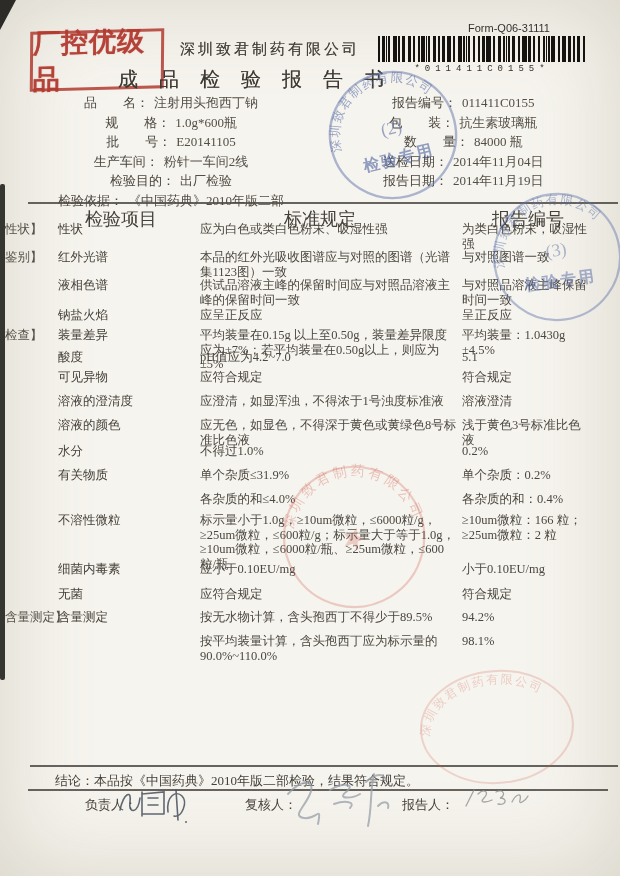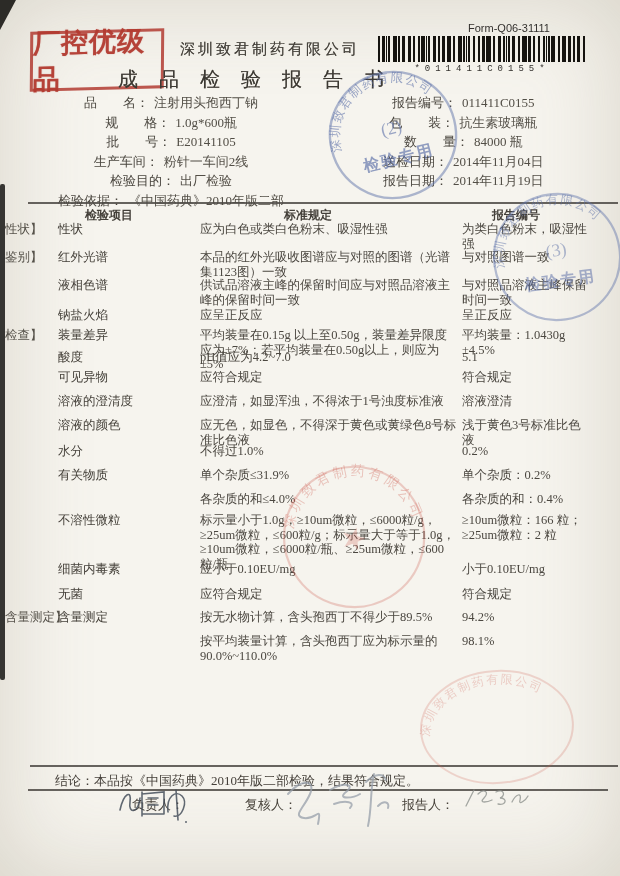--- a/index.html
+++ b/index.html
@@ -25,21 +25,21 @@
   
   .info-col{display:flex;flex-direction:column;align-items:center;}
   .info-row{display:flex;line-height:19.5px;font-size:13px;}
   .info-label{white-space:pre;width:70px;color:#4a463f;}
   .info-value{white-space:nowrap;color:#524e46;}
   .info-left{top:93px;left:58px;}
   .info-right{top:93px;left:383px;}
   
   .hr{height:2px;background:#4c4944;opacity:.85;}
   
-  .th{font-size:12px;color:#433f39;font-weight:bold;}
+  .th{font-size:18px;color:#433f39;}
   .trow{position:absolute;left:0;width:620px;font-size:12.5px;line-height:14.5px;}
   .sec{position:absolute;left:5px;width:72px;white-space:nowrap;color:#56524a;}
   .itm{position:absolute;left:58px;width:140px;color:#45413a;}
   .std{position:absolute;left:200px;width:258px;color:#4b4740;}
   .res{position:absolute;left:462px;width:130px;color:#4b4740;}
   
   .conclusion{font-size:13px;color:#443f39;white-space:nowrap;}
   .signer{font-size:13px;color:#464139;}
   
   .edge-strip{top:184px;left:0;width:5px;height:496px;background:#1d1c1a;opacity:.88;border-radius:2px;}
@@ -221,21 +221,21 @@
     <span class="std">按平均装量计算，含头孢西丁应为标示量的90.0%~110.0%</span>
     <span class="res">98.1%</span>
   </div>
 
   <div class="abs hr" style="top:765px;left:30px;width:588px;height:1.6px;"></div>
   <div class="abs conclusion" style="top:772px;left:55px;">
     <span>结论：</span><span>本品按《中国药典》2010年版二部检验，结果符合规定。</span>
   </div>
   <div class="abs hr" style="top:789px;left:28px;width:580px;height:1.6px;"></div>
 
-  <div class="abs signer" style="top:796px;left:85px;margin-left:47px;">负责人：</div>
+  <div class="abs signer" style="top:796px;left:85px;">负责人：</div>
   <div class="abs signer" style="top:796px;left:245px;">复核人：</div>
   <div class="abs signer" style="top:796px;left:402px;text-align:right;">报告人：</div>
 
   <svg class="abs" style="top:784px;left:116px;" width="78" height="42">
     <g fill="none" stroke="#47505c" stroke-width="1.6" opacity=".85" stroke-linecap="round">
       <path d="M4 26 C8 8 16 6 14 18 C12 30 22 30 24 14"></path>
       <path d="M26 8 L26 32 M26 10 L48 8 L48 30 M26 30 L48 30 M32 14 L42 14 M32 21 L42 21"></path>
       <path d="M52 28 C50 12 60 6 66 12 C72 18 66 34 58 32"></path>
       <path d="M60 6 L62 36"></path>
       <circle cx="70" cy="38" r="1" fill="#47505c" stroke="none"></circle>

